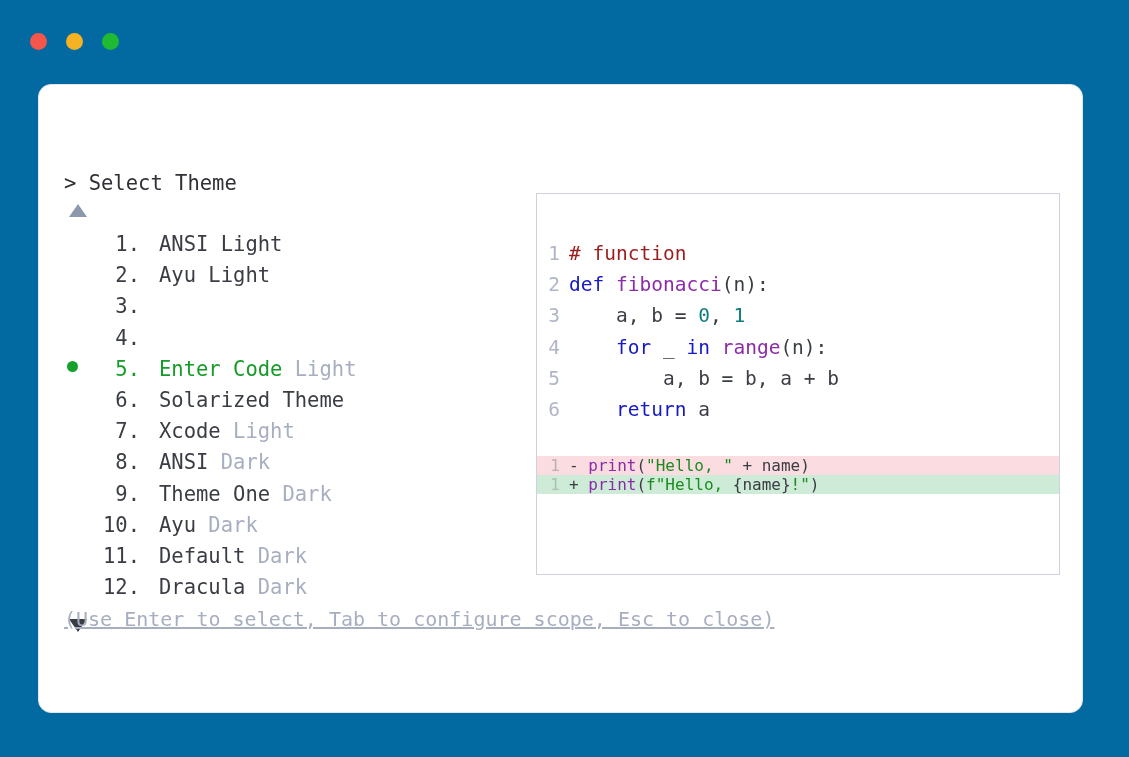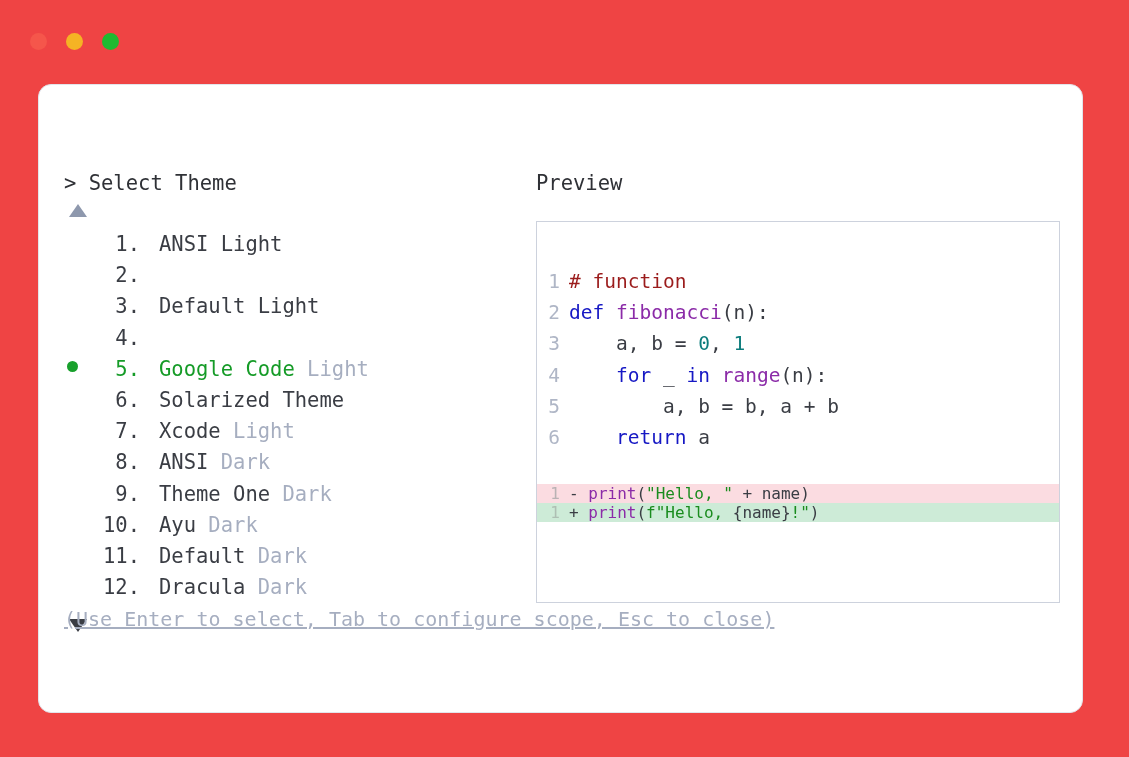--- a/index.html
+++ b/index.html
@@ -6,21 +6,21 @@
   html, body {
     margin: 0; padding: 0;
     width: 1129px; height: 757px;
     background: #ffffff;
     font-family: "DejaVu Sans Mono", "Liberation Mono", monospace;
     -webkit-font-smoothing: antialiased;
   }
   #root {
     position: relative;
     width: 1129px; height: 757px;
-    background: #ef4444;
+    background: #0369a1;
     overflow: hidden;
   }
 
   
   .titlebar {
     position: absolute;
     left: 30px; top: 33px;
     display: flex;
     gap: 19px;
     align-items: center;
@@ -209,38 +209,37 @@
       <div class="cols">
 
         <div class="col-left">
 
           <div class="prompt-line">&gt; Select Theme</div>
 
           <div class="scroll-arrow-up"></div>
 
           <ul class="theme-list" id="theme-list">
               <li class="theme-item"><span class="bullet-cell"></span><span class="num-cell">1.</span><span class="dotsep"> </span><span class="theme-name">ANSI Light</span></li>
-              <li class="theme-item"><span class="bullet-cell"></span><span class="num-cell">2.</span><span class="dotsep"> </span></li>
-              <li class="theme-item"><span class="bullet-cell"></span><span class="num-cell">3.</span><span class="dotsep"> </span><span class="theme-name">Default Light</span></li>
+              <li class="theme-item"><span class="bullet-cell"></span><span class="num-cell">2.</span><span class="dotsep"> </span><span class="theme-name">Ayu Light</span></li>
+              <li class="theme-item"><span class="bullet-cell"></span><span class="num-cell">3.</span><span class="dotsep"> </span></li>
               <li class="theme-item"><span class="bullet-cell"></span><span class="num-cell">4.</span><span class="dotsep"> </span></li>
-              <li class="theme-item selected"><span class="bullet-cell"><span class="bullet-dot"></span></span><span class="num-cell">5.</span><span class="dotsep"> </span><span class="theme-name">Google Code</span><span class="theme-variant"> Light</span></li>
+              <li class="theme-item selected"><span class="bullet-cell"><span class="bullet-dot"></span></span><span class="num-cell">5.</span><span class="dotsep"> </span><span class="theme-name">Enter Code</span><span class="theme-variant"> Light</span></li>
               <li class="theme-item"><span class="bullet-cell"></span><span class="num-cell">6.</span><span class="dotsep"> </span><span class="theme-name">Solarized Theme</span></li>
               <li class="theme-item"><span class="bullet-cell"></span><span class="num-cell">7.</span><span class="dotsep"> </span><span class="theme-name">Xcode</span><span class="theme-variant"> Light</span></li>
               <li class="theme-item"><span class="bullet-cell"></span><span class="num-cell">8.</span><span class="dotsep"> </span><span class="theme-name">ANSI</span><span class="theme-variant"> Dark</span></li>
               <li class="theme-item"><span class="bullet-cell"></span><span class="num-cell">9.</span><span class="dotsep"> </span><span class="theme-name">Theme One</span><span class="theme-variant"> Dark</span></li>
               <li class="theme-item"><span class="bullet-cell"></span><span class="num-cell">10.</span><span class="dotsep"> </span><span class="theme-name">Ayu</span><span class="theme-variant"> Dark</span></li>
               <li class="theme-item"><span class="bullet-cell"></span><span class="num-cell">11.</span><span class="dotsep"> </span><span class="theme-name">Default</span><span class="theme-variant"> Dark</span></li>
               <li class="theme-item"><span class="bullet-cell"></span><span class="num-cell">12.</span><span class="dotsep"> </span><span class="theme-name">Dracula</span><span class="theme-variant"> Dark</span></li>
             </ul>
 
           <div class="scroll-arrow-down"></div>
         </div>
 
         <div class="col-right">
-          <div class="preview-label">Preview</div>
 
           <div class="preview-box">
             <div class="code" id="code-block"><div class="code-line"><span class="ln">1</span><span class="code-text"><span class="tok-comment"># function</span></span></div><div class="code-line"><span class="ln">2</span><span class="code-text"><span class="tok-kw">def</span><span class="tok-plain"> </span><span class="tok-fn">fibonacci</span><span class="tok-plain">(n):</span></span></div><div class="code-line"><span class="ln">3</span><span class="code-text"><span class="tok-plain">    a, b = </span><span class="tok-num">0</span><span class="tok-plain">, </span><span class="tok-num">1</span></span></div><div class="code-line"><span class="ln">4</span><span class="code-text"><span class="tok-plain">    </span><span class="tok-kw">for</span><span class="tok-plain"> _ </span><span class="tok-kw">in</span><span class="tok-plain"> </span><span class="tok-builtin">range</span><span class="tok-plain">(n):</span></span></div><div class="code-line"><span class="ln">5</span><span class="code-text"><span class="tok-plain">        a, b = b, a + b</span></span></div><div class="code-line"><span class="ln">6</span><span class="code-text"><span class="tok-plain">    </span><span class="tok-kw">return</span><span class="tok-plain"> a</span></span></div></div>
             <div class="blank-line"></div>
             <div class="diff-block" id="diff-block">
                 <div class="diff-line diff-del"><span class="ln">1</span><span class="sign">-</span><span class="tok-plain"> </span><span><span class="tok-builtin">print</span><span class="tok-plain">(</span><span class="tok-str">"Hello, "</span><span class="tok-plain"> + name)</span></span></div>
                 <div class="diff-line diff-add"><span class="ln">1</span><span class="sign">+</span><span class="tok-plain"> </span><span><span class="tok-builtin">print</span><span class="tok-plain">(</span><span class="tok-str">f"Hello, </span><span class="tok-plain">{name}</span><span class="tok-str">!"</span><span class="tok-plain">)</span></span></div>
               </div>
           </div>
         </div>

